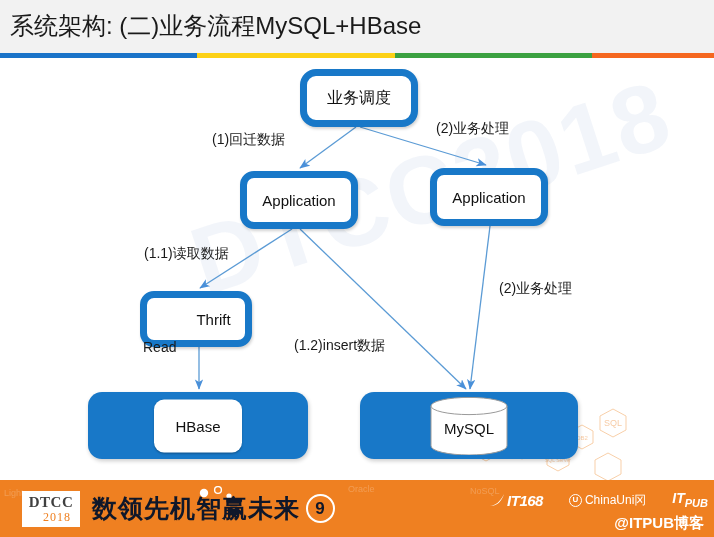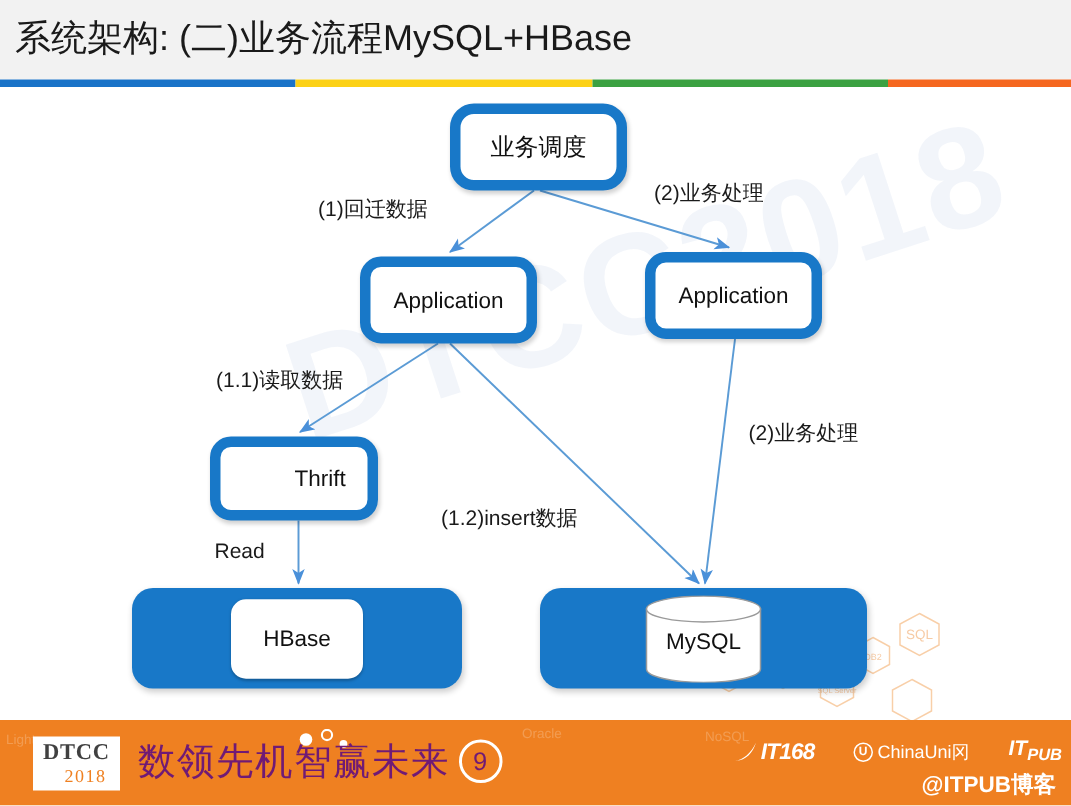--- a/index.html
+++ b/index.html
@@ -133,21 +133,21 @@
     font-size: 14px;
     color: #1a1a1a;
     white-space: nowrap;
     z-index: 6;
   }
   .l-1    { left: 212px; top: 131px; }
   .l-2a   { left: 436px; top: 120px; }
   .l-11   { left: 144px; top: 245px; }
   .l-12   { left: 294px; top: 337px; text-align: center; }
   .l-2b   { left: 499px; top: 280px; }
-  .l-read { left: 143px; top: 359px; }
+  .l-read { left: 143px; top: 339px; }
 
   
   .footer {
     position: absolute; left: 0; bottom: 0;
     width: 714px; height: 57px;
     background: #ef8021;
     overflow: hidden;
   }
   .dtcc-badge {
     position: absolute; left: 22px; top: 11px;
@@ -160,21 +160,21 @@
   .dtcc-badge .d1 {
     font-family: "Liberation Serif", "DejaVu Serif", serif;
     font-size: 15px; font-weight: 700; color: #404040; letter-spacing: .5px;
   }
   .dtcc-badge .d2 {
     font-family: "Liberation Serif", "DejaVu Serif", serif;
     font-size: 12px; color: #ef8021; letter-spacing: 1px; margin-top: 1px; margin-left: 12px;
   }
   .slogan {
     position: absolute; left: 92px; top: 12px;
-    font-size: 25px; font-weight: 400; color: #701a75;
+    font-size: 25px; font-weight: 700; color: #0f172a;
     letter-spacing: 1px; line-height: 33px;
     white-space: nowrap;
   }
   .slogan .nine {
     display: inline-block;
     border: 2px solid #ffffff;
     border-radius: 50%;
     width: 29px; height: 29px;
     line-height: 25px;
     text-align: center;

